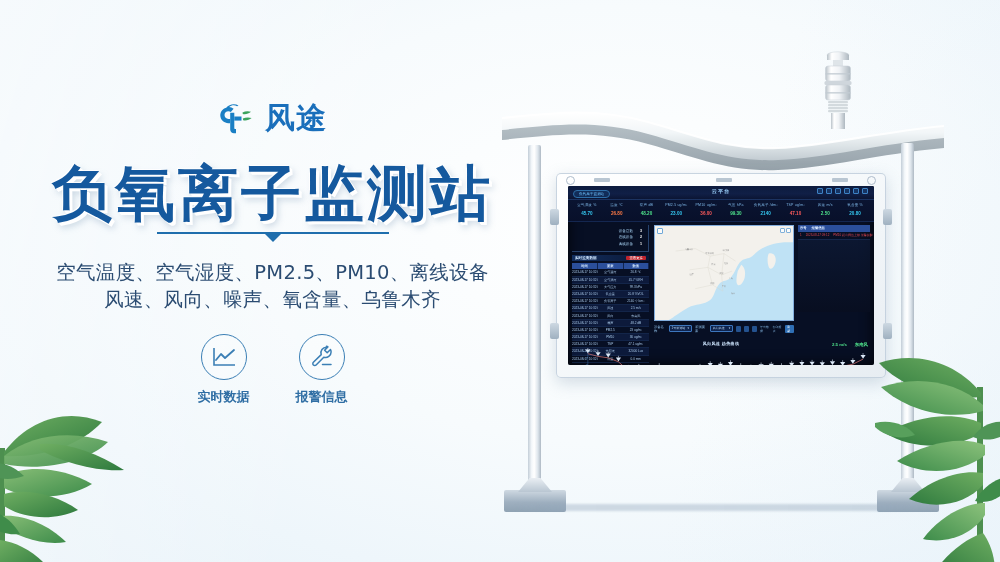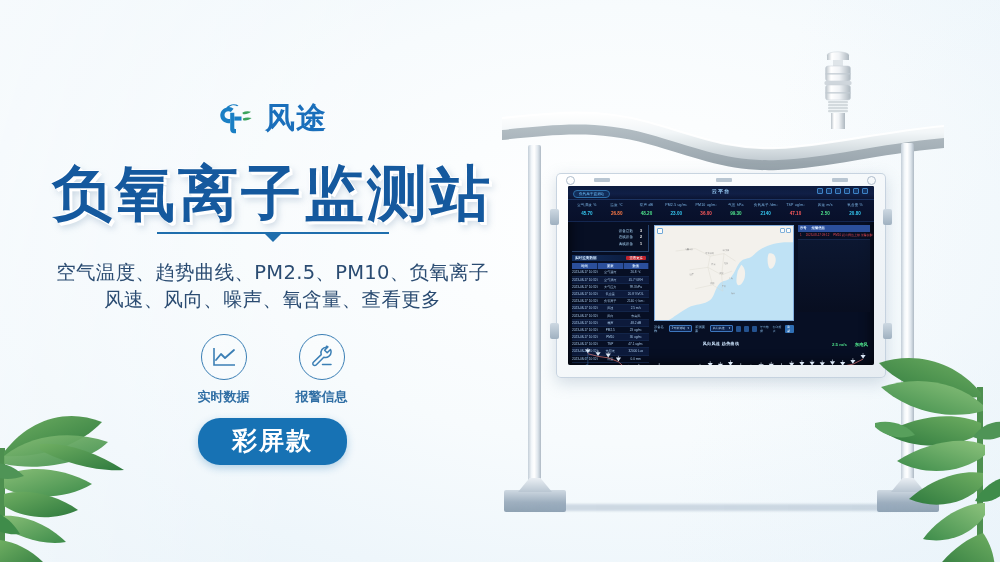--- a/index.html
+++ b/index.html
@@ -830,22 +830,22 @@
     </div>
 
     <div class="main-title">负氧离子监测站</div>
 
     <div class="divider-wrap">
       <div class="divider-line"></div>
       <div class="divider-tri"></div>
     </div>
 
     <div class="subtitle">
-      <div>空气温度、趋势曲线、PM2.5、PM10、负氧离子</div>
-      <div>风速、风向、噪声、氧含量、查看更多</div>
+      <div>空气温度、空气湿度、PM2.5、PM10、离线设备</div>
+      <div>风速、风向、噪声、氧含量、乌鲁木齐</div>
     </div>
 
     <div class="features" id="featuresRow">
         <div class="feature">
           <div class="feat-circle">
             <svg width="26" height="22" viewBox="0 0 26 22">
               <polyline points="3,2 3,19 24,19" fill="none" stroke="#3b7fb5" stroke-width="1.6"></polyline>
               <polyline points="5,14 10,8 14,12 23,4" fill="none" stroke="#3b7fb5" stroke-width="1.8" stroke-linejoin="round" stroke-linecap="round"></polyline>
             </svg>
           </div>
@@ -855,23 +855,20 @@
           <div class="feat-circle">
             <svg width="26" height="26" viewBox="0 0 26 26">
               <path d="M17.5,3.2 a5.6,5.6 0 0 0 -5.3,7.4 L4.4,18.3 a1.9,1.9 0 0 0 2.7,2.7 l7.7,-7.8 a5.6,5.6 0 0 0 7.3,-5.3 a5.6,5.6 0 0 0 -0.6,-2.4 l-3.3,3.3 l-2.6,-2.6 l3.3,-3.3 a5.6,5.6 0 0 0 -1.4,-0.7 Z" fill="none" stroke="#3b7fb5" stroke-width="1.5" stroke-linejoin="round"></path>
               <path d="M13.5,20.5 L22,20.5" stroke="#3b7fb5" stroke-width="1.5" stroke-linecap="round"></path>
             </svg>
           </div>
           <div class="feat-label">报警信息</div>
         </div>
       </div>
 
-    <div class="pill-wrap">
-      <div class="pill">彩屏款</div>
-    </div>
   </div>
 
   <svg class="plant plant-left" viewBox="0 0 190 210">
     <defs>
       <linearGradient id="gL1" x1="0" y1="0" x2="1" y2="1">
         <stop offset="0%" stop-color="#6fae62"></stop>
           <stop offset="100%" stop-color="#2e7a3e"></stop>
       </linearGradient>
       <linearGradient id="gL2" x1="0" y1="0" x2="1" y2="1">
         <stop offset="0%" stop-color="#87bd76"></stop>

